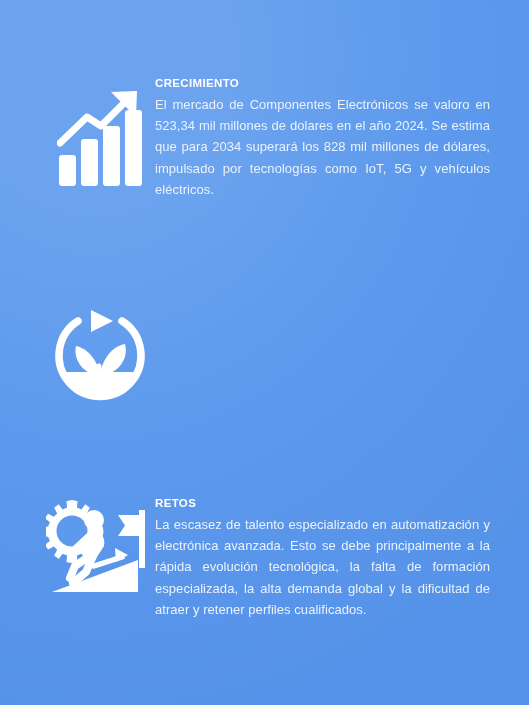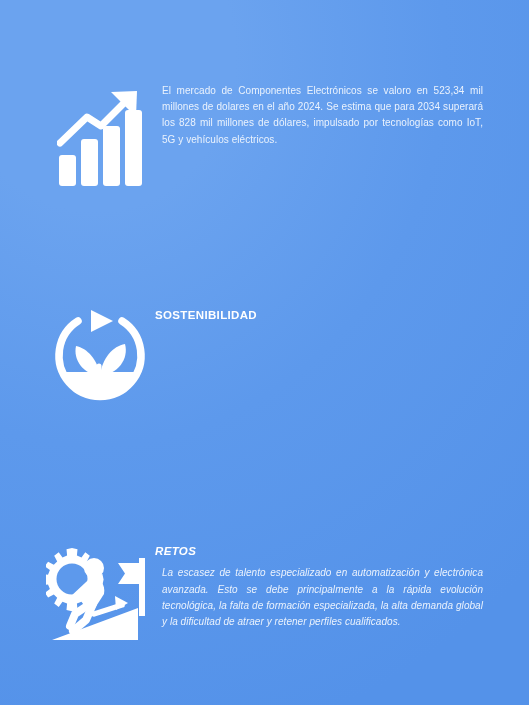--- a/index.html
+++ b/index.html
@@ -42,31 +42,31 @@
   .heading {
     color: #ffffff;
     font-size: 11.5px;
     font-weight: bold;
     letter-spacing: 0.35px;
     margin: 0 0 4px 0;
     line-height: 1.25;
   }
   .body-text {
     color: #eaf2fd;
-    font-size: 10px;
+    font-size: 13px;
     line-height: 1.62;
-    margin: 7px;
+    margin: 0;
     text-align: justify;
     letter-spacing: 0.05px;
   }
 
   
   #row-crecimiento   { left: 45px; top: 76px;  width: 445px; }
   #row-sostenibilidad{ left: 45px; top: 308px; width: 445px; }
-  #row-retos         { left: 45px; top: 544px; width: 445px; font-style: italic; }
+  #row-retos         { left: 45px; top: 496px; width: 445px; }
 
   #row-crecimiento .icon-cell    { padding-top: 14px; }
   #row-sostenibilidad .icon-cell { padding-top: 0px; }
   #row-retos .icon-cell          { padding-top: 2px; }
 </style>
 </head>
 <body>
 
 <div id="slide">
 
@@ -77,20 +77,21 @@
         <rect x="2" y="65" width="17" height="31" rx="3" fill="#ffffff"></rect>
         <rect x="24" y="49" width="17" height="47" rx="3" fill="#ffffff"></rect>
         <rect x="46" y="36" width="17" height="60" rx="3" fill="#ffffff"></rect>
         <rect x="68" y="20" width="17" height="76" rx="3" fill="#ffffff"></rect>
 
         <path d="M3 53 L30 27 L44 36 L74 6" fill="none" stroke="#ffffff" stroke-width="7" stroke-linecap="round" stroke-linejoin="round"></path>
         <path d="M54 2 L80 1 L79 27 L70 18 L63 11 Z" fill="#ffffff"></path>
       </svg>
     </div>
     <div class="text-cell">
+      <h3 class="heading">CRECIMIENTO</h3>
       <p class="body-text">El mercado de Componentes Electrónicos se valoro en 523,34 mil millones de dolares en el año 2024. Se estima que para 2034 superará los 828 mil millones de dólares, impulsado por tecnologías como IoT, 5G y vehículos eléctricos.</p>
     </div>
   </div>
 
   <div class="row" id="row-sostenibilidad">
     <div class="icon-cell">
       <svg width="98" height="98" viewBox="0 0 98 98" aria-hidden="true">
 
         <path d="M71 13 A41 41 0 1 1 27 13" fill="none" stroke="#ffffff" stroke-width="7.5" stroke-linecap="round"></path>
 
@@ -99,21 +100,20 @@
         <path d="M14 64 A37 37 0 0 0 84 64 Z" fill="#ffffff"></path>
 
         <path d="M49 68 C47 52 36 40 25 38 C22 52 32 66 49 68 Z" fill="#ffffff"></path>
 
         <path d="M49 68 C51 50 62 38 74 36 C78 51 67 66 49 68 Z" fill="#ffffff"></path>
 
         <path d="M48 70 L48 58" stroke="#ffffff" stroke-width="5" stroke-linecap="round"></path>
       </svg>
     </div>
     <div class="text-cell">
-      <h3 class="heading">SOSTENIBILIDAD</h3>
     </div>
   </div>
 
   <div class="row" id="row-retos">
     <div class="icon-cell">
       <svg width="108" height="100" viewBox="0 0 108 100" aria-hidden="true">
 
         <g fill="#ffffff">
           <path d="M26 2 l5.5 1.2 -0.6 6.4 4.6 1.9 3.8-5.2 4.5 3.4 -3 5.7 3.4 3.4 5.7-3 3.4 4.5 -5.2 3.8 1.9 4.6 6.4-0.6 1.2 5.5 -1.2 5.5 -6.4-0.6 -1.9 4.6 5.2 3.8 -3.4 4.5 -5.7-3 -3.4 3.4 3 5.7 -4.5 3.4 -3.8-5.2 -4.6 1.9 0.6 6.4 -5.5 1.2 -5.5-1.2 0.6-6.4 -4.6-1.9 -3.8 5.2 -4.5-3.4 3-5.7 -3.4-3.4 -5.7 3 -3.4-4.5 5.2-3.8 -1.9-4.6 -6.4 0.6 -1.2-5.5 1.2-5.5 6.4 0.6 1.9-4.6 -5.2-3.8 3.4-4.5 5.7 3 3.4-3.4 -3-5.7 4.5-3.4 3.8 5.2 4.6-1.9 -0.6-6.4 Z"></path>
         </g>

